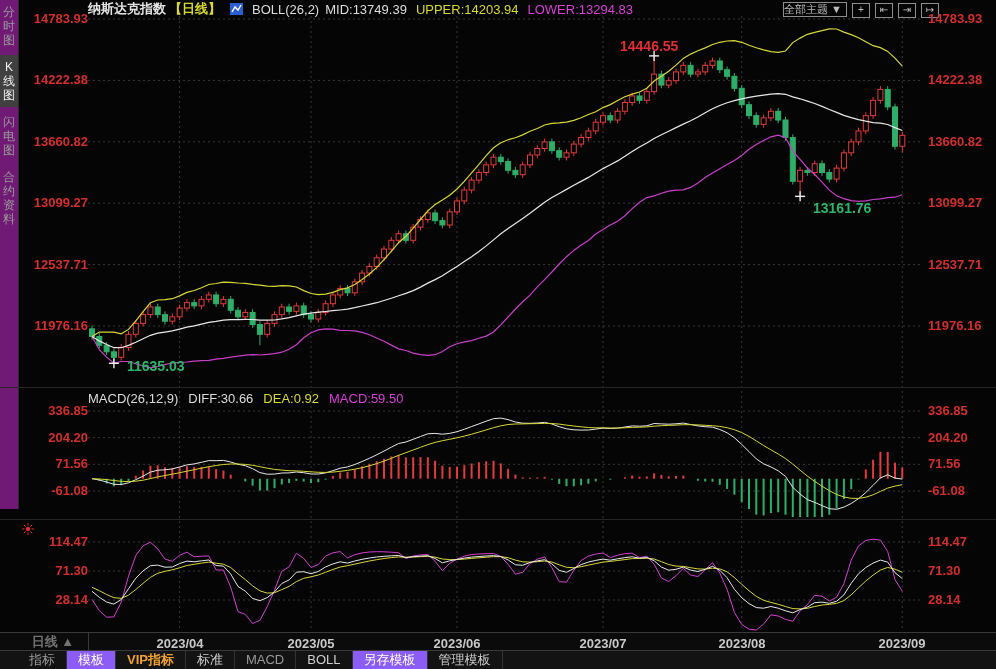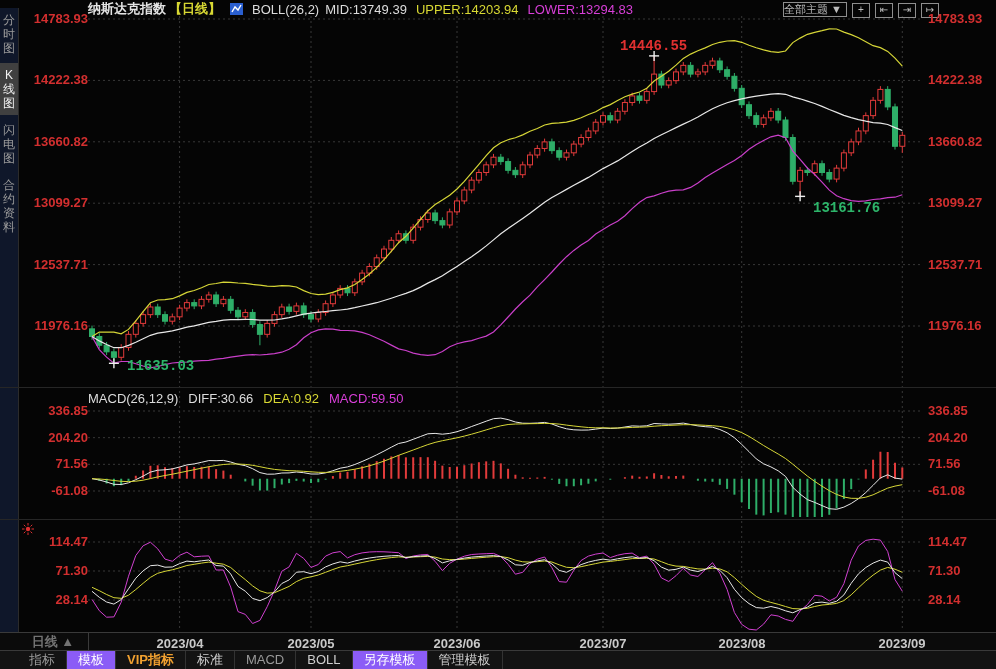--- a/index.html
+++ b/index.html
@@ -1,19 +1,19 @@
 <!DOCTYPE html>
 <html><head>
 <meta charset="utf-8">
 <style>
   html,body{margin:0;padding:0;background:#000;}
   .app{position:relative;width:996px;height:669px;background:#050505;overflow:hidden;
        font-family:"Liberation Sans", sans-serif; -webkit-font-smoothing:antialiased;}
   
-  .sidebar{position:absolute;left:0;top:8px;width:18px;height:632px;background:#0f172a;border-right:1px solid #2b2b2b;}
+  .sidebar{position:absolute;left:0;top:0;width:18px;height:509px;background:#701a75;border-right:1px solid #2b2b2b;}
   .side-tab{width:18px;margin:0 0 3px 0;padding:5px 0;color:#9b9b9b;font-size:12px;line-height:14px;
             text-align:center;word-break:break-all;cursor:pointer;}
   .side-tab.active{background:#404040;color:#f2f2f2;}
   
   .hdr{position:absolute;left:88px;top:1px;height:16px;display:flex;align-items:center;gap:9px;font-size:13px;white-space:nowrap;}
   .hdr .t-white{color:#e4e4e4;font-weight:700;}
   .hdr .t-yellow{color:#d8d833;font-weight:700;}
   .hdr .t-plain{color:#dcdcdc;}
   .hdr .t-up{color:#d8d833;}
   .hdr .t-low{color:#d83fd8;}
@@ -25,21 +25,21 @@
             text-align:center;cursor:pointer;overflow:hidden;}
   
   .ylab{position:absolute;font-size:13px;font-weight:700;color:#d22f2f;height:14px;line-height:14px;}
   .ylab.l{left:16px;width:72px;text-align:right;}
   .ylab.r{left:928px;width:66px;text-align:left;}
   .xlab{position:absolute;top:636px;width:80px;text-align:center;font-size:13px;font-weight:700;color:#c9c9c9;}
   
   .ind-hdr{position:absolute;left:88px;height:14px;display:flex;gap:10px;font-size:13px;white-space:nowrap;}
   .ind-hdr .n{color:#dcdcdc;} .ind-hdr .w{color:#dcdcdc;} .ind-hdr .y{color:#d8d833;text-align:right;} .ind-hdr .m{color:#d83fd8;}
   
-  .ann{position:absolute;font-size:14px;font-weight:700;white-space:nowrap;font-family:Liberation Mono, monospace;}
+  .ann{position:absolute;font-size:14px;font-weight:700;white-space:nowrap;}
   .ann.red{color:#e03030;} .ann.green{color:#2db56a;}
   
   .sep{position:absolute;left:0;width:996px;height:1px;background:#262626;}
   
   .axisbar{position:absolute;left:0;top:632px;width:996px;height:19px;background:#0b0b0b;
            border-top:1px solid #3a3a3a;border-bottom:1px solid #3a3a3a;box-sizing:border-box;}
   .period-btn{position:absolute;left:18px;top:633px;width:70px;height:17px;border-right:1px solid #3a3a3a;
               color:#737373;font-size:13px;font-weight:700;line-height:17px;text-align:center;cursor:pointer;}
   
   .tabbar{position:absolute;left:0;top:651px;width:996px;height:18px;background:#131313;display:flex;padding-left:18px;box-sizing:border-box;}

